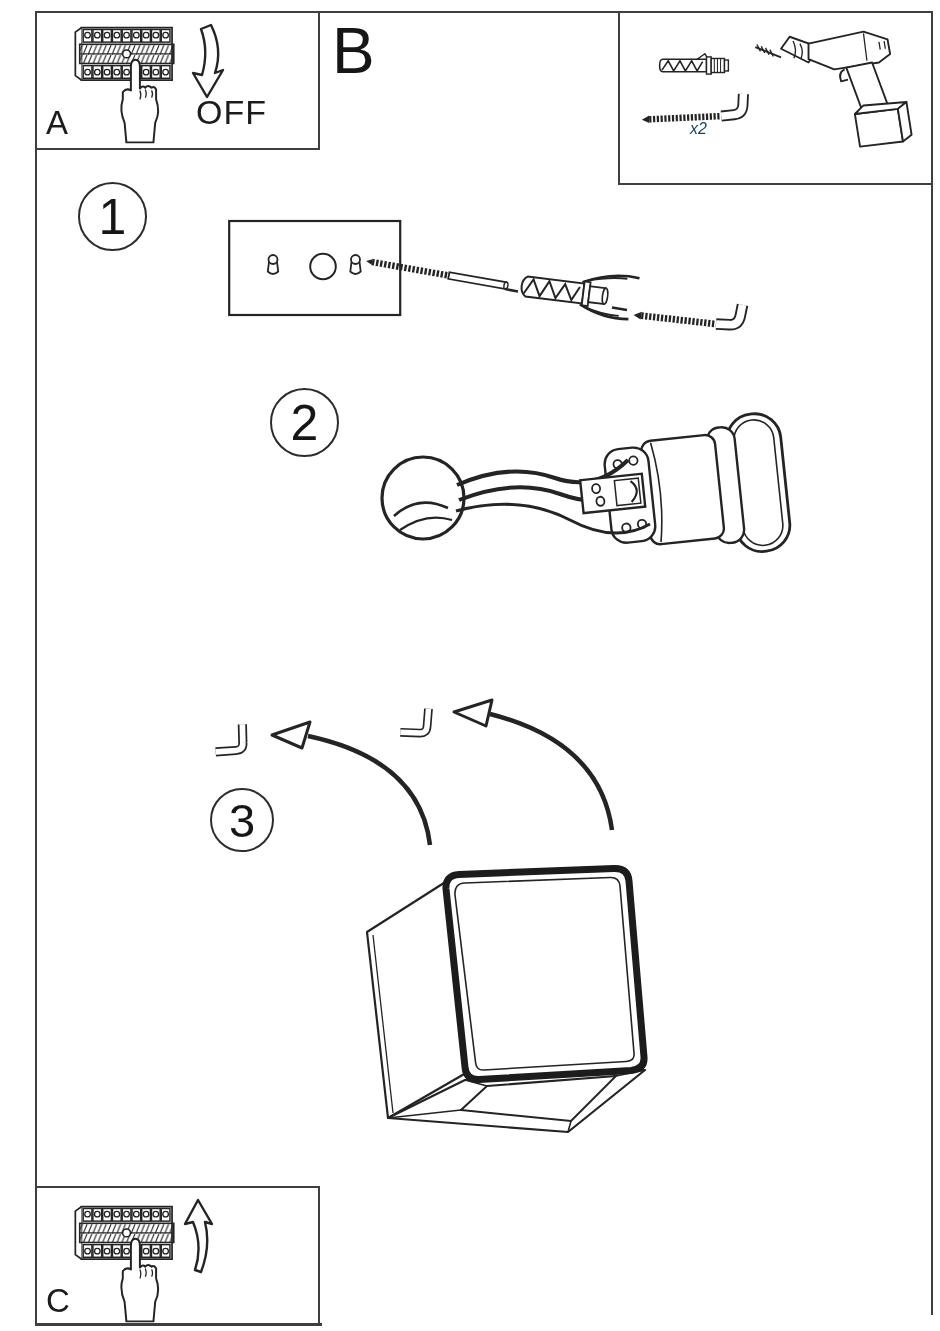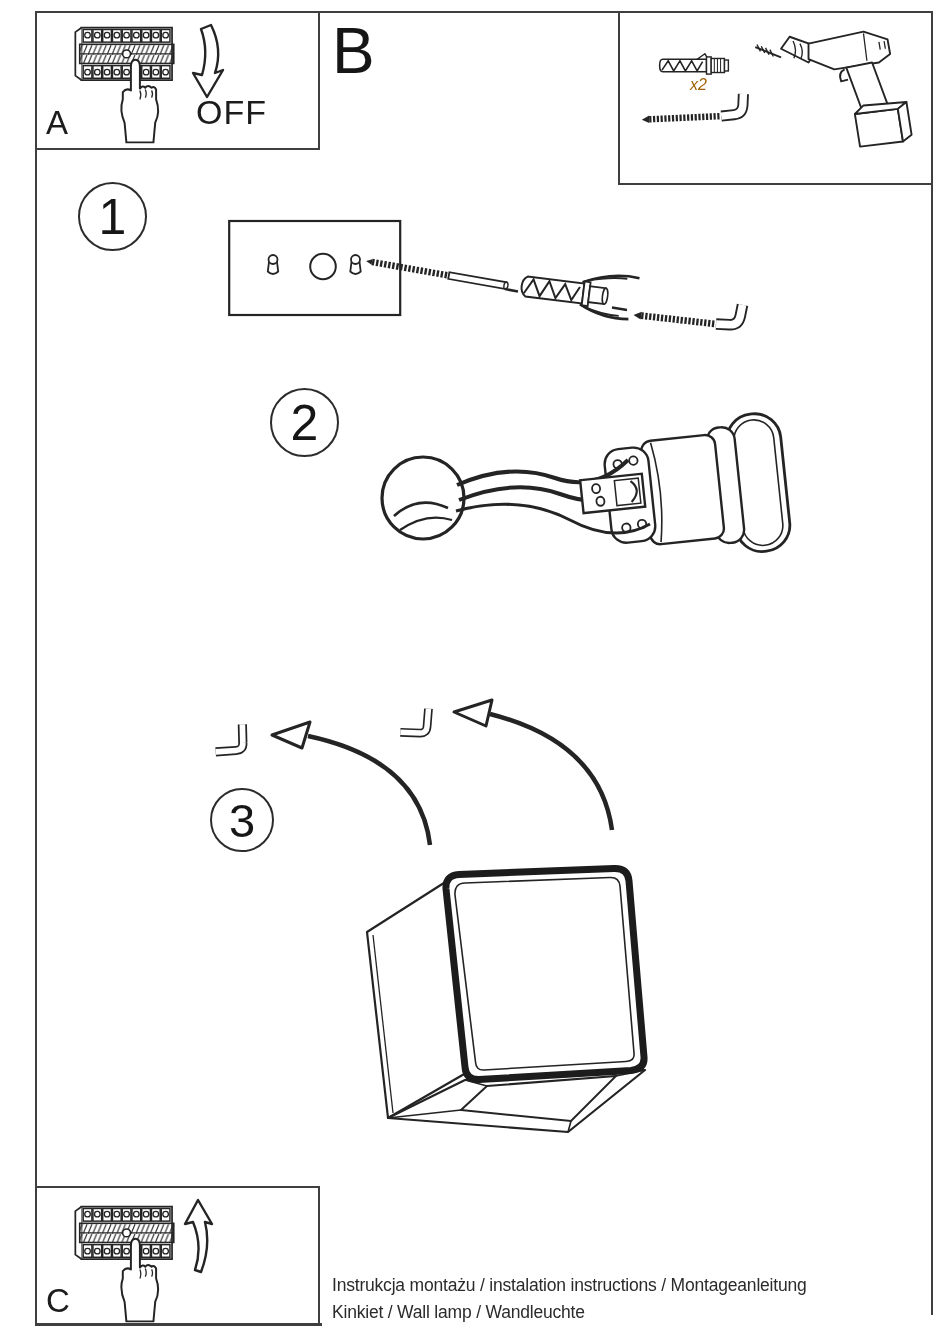--- a/index.html
+++ b/index.html
@@ -10,21 +10,21 @@
   .abs{position:absolute;}
   .bline{position:absolute;background:#3f3f3f;}
   .biglabel{font-size:33px;color:#1c1c1c;}
   .statelabel{font-size:34px;color:#1c1c1c;letter-spacing:1px;}
   .letterB{font-size:64px;color:#161616;}
   .stepnum{
     position:absolute;border:2.2px solid #2c2c2c;border-radius:50%;
     display:flex;align-items:center;justify-content:center;
     font-size:50px;color:#161616;background:#fff;
   }
-  .x2{font-size:16px;font-style:italic;color:#a16207;}
+  .x2{font-size:16px;font-style:italic;color:#0c4a6e;margin-top:44px;}
   .footer{font-size:17.5px;color:#2b2b2b;line-height:27px;letter-spacing:-0.2px;}
   svg{display:block;overflow:visible;}
 </style>
 </head>
 <body>
 
 <svg width="0" height="0" style="position:absolute" aria-hidden="true">
   <defs>
     <pattern id="hatch" patternUnits="userSpaceOnUse" width="5.5" height="11">
       <path d="M0 11 L4.5 0" stroke="#242424" stroke-width="1.3" fill="none"></path>
@@ -271,18 +271,14 @@
         <use href="#sym-breaker" x="29" y="17" width="122" height="57.5"></use>
       </g>
     <g>
         <use href="#sym-hand" x="77" y="49" width="54" height="85.5"></use>
       </g>
     <path d="M166 84 Q176 58 170 34 L177 36 L163 12 L150 36 L158 34 Q168 58 160 82 Z" fill="#ffffff" stroke="#242424" stroke-width="2.4" stroke-linejoin="round"></path>
   </svg>
   <div class="abs biglabel" style="left:46px;top:1282px;">C</div>
   <div class="abs statelabel" style="left:193px;top:1334px;">ON</div>
 
-  <div class="abs footer" style="left:332px;top:1272px;">
-    <div>Instrukcja montażu / instalation instructions / Montageanleitung</div>
-    <div>Kinkiet / Wall lamp / Wandleuchte</div>
-  </div>
 
 </div>
 
 </body></html>

